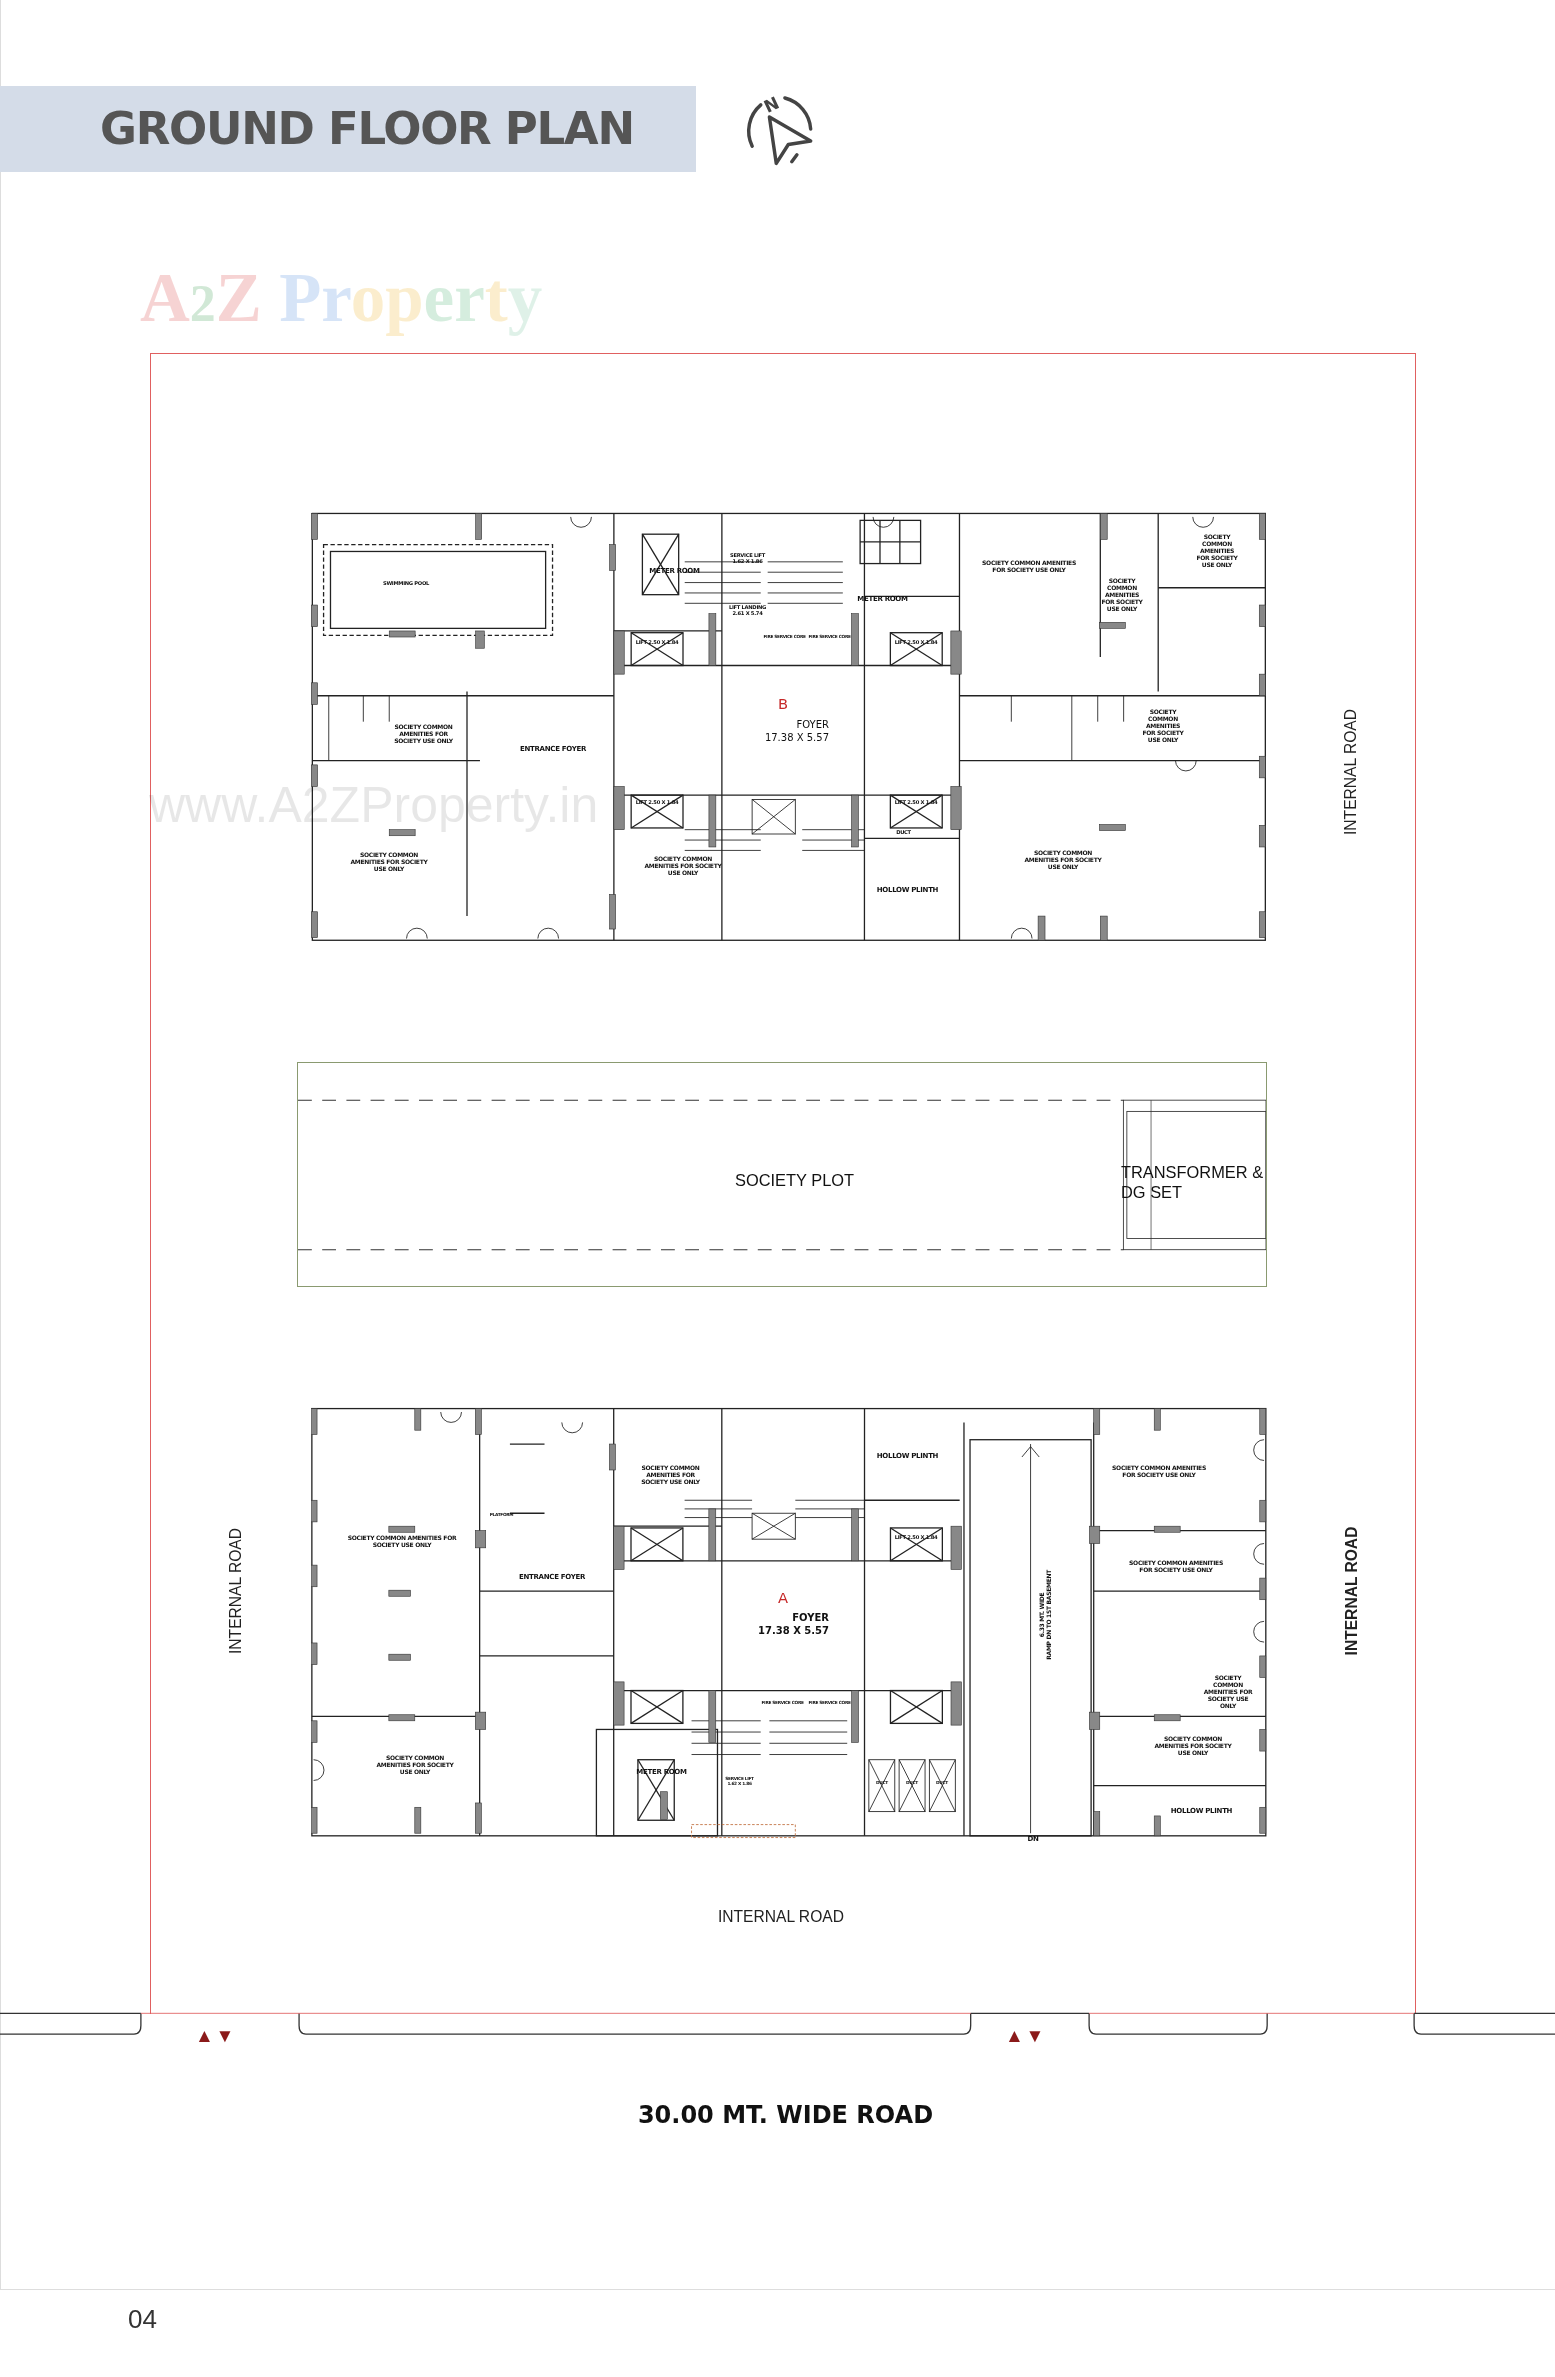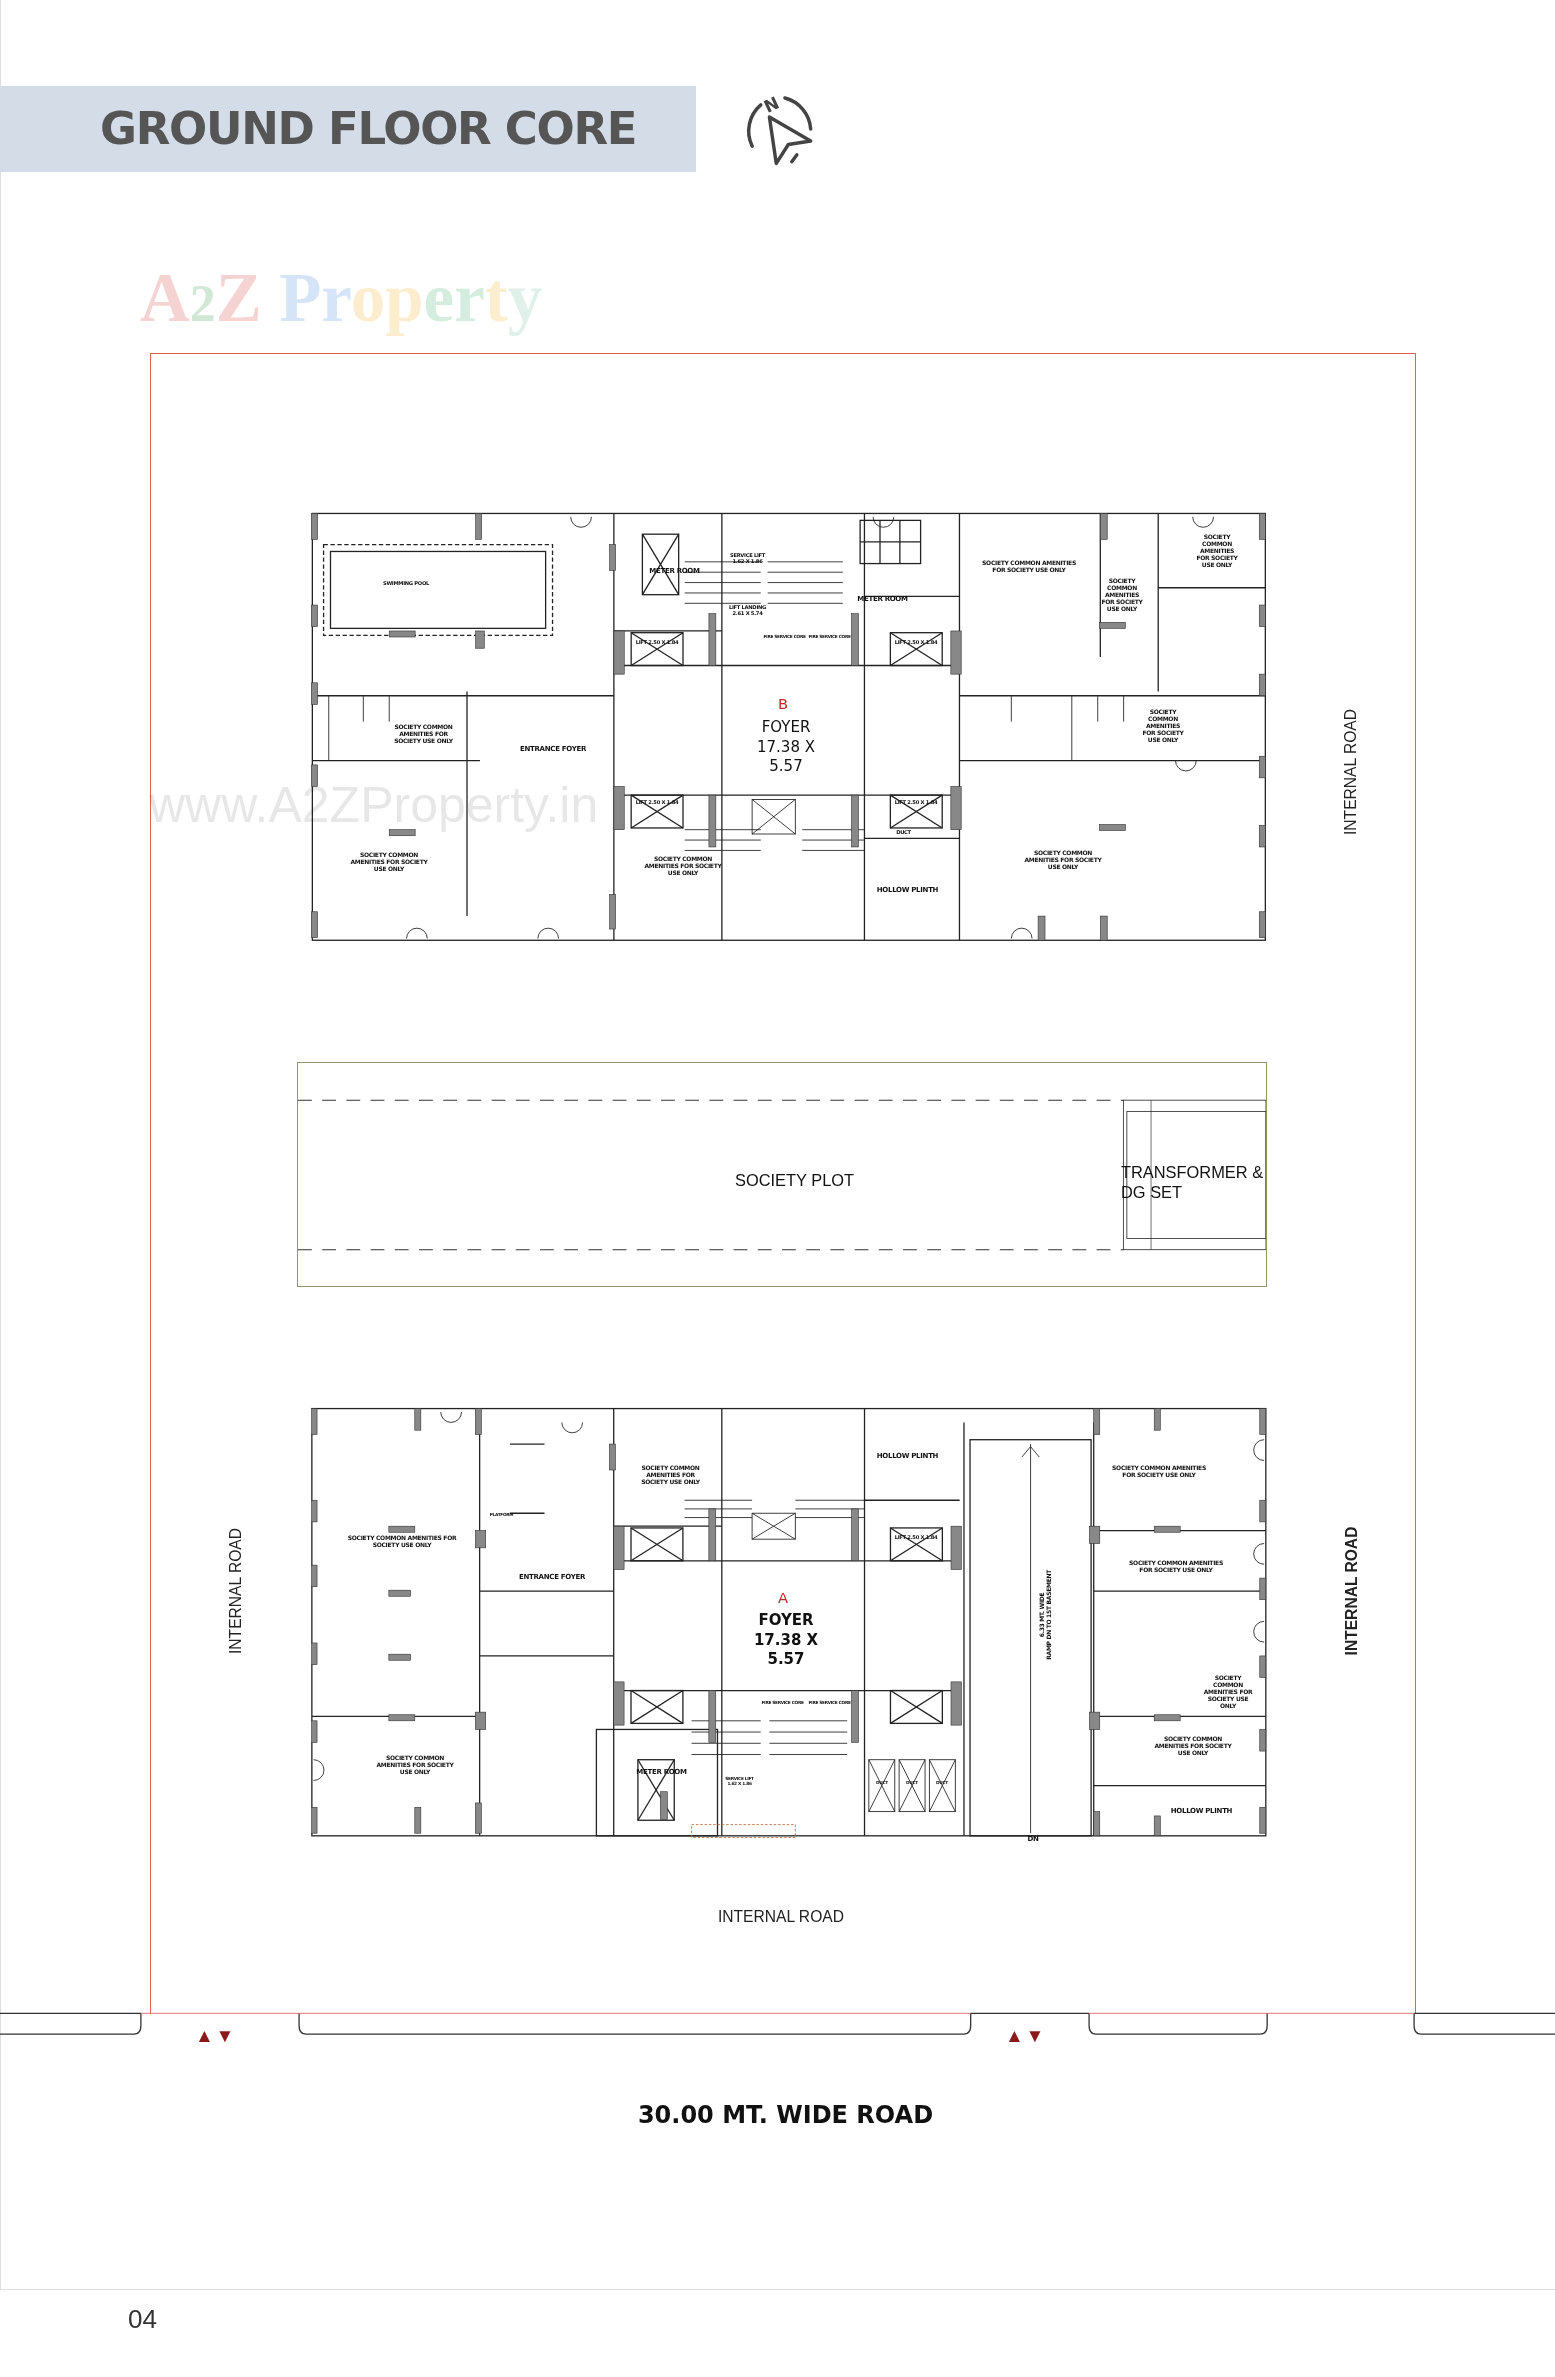--- a/index.html
+++ b/index.html
@@ -15,29 +15,29 @@
   .lbl{position:absolute;font-family:"DejaVu Sans",sans-serif;font-weight:bold;font-size:7px;text-align:center;line-height:1.15;color:#111;letter-spacing:-0.3px;}
   .road-v{position:absolute;font-size:15.6px;color:#222;white-space:nowrap;transform:rotate(-90deg);transform-origin:center;}
   .road-h{position:absolute;font-size:15.6px;color:#222;white-space:nowrap;}
   .common-plot{position:absolute;left:297px;top:1062px;width:968px;height:223px;border:0.9px solid #8a9a70;}
   .cp-label{position:absolute;font-size:16.4px;color:#111;}
   .main-road{position:absolute;left:0;top:2101px;width:1555px;text-align:center;font-family:"DejaVu Sans",sans-serif;font-weight:bold;font-size:24px;color:#111;padding-left:8px;}
   .page-num{position:absolute;left:128px;top:2304px;font-size:26px;color:#333;text-align:right;}
   .footer-rule{position:absolute;left:0;top:2289px;width:1555px;height:0.9px;background:#ddd;}
   .arrows{position:absolute;font-size:19px;color:#8b1a1a;letter-spacing:1.7px;font-weight:bold;}
   .bldg-letter{position:absolute;font-family:"DejaVu Sans",sans-serif;font-size:14.7px;color:#c62828;}
-  .foyer{position:absolute;font-family:"DejaVu Sans",sans-serif;font-size:15px;text-align:center;line-height:1.3;color:#111;}
+  .foyer{position:absolute;font-family:"DejaVu Sans",sans-serif;font-size:10px;text-align:right;line-height:1.3;color:#111;}
 </style>
 </head>
 <body>
 
 <div class="page-border"></div>
 
 <div class="title-band"></div>
-<div class="title-text">GROUND FLOOR CORE</div>
+<div class="title-text">GROUND FLOOR PLAN</div>
 <svg class="compass" viewBox="0 0 100 100">
   <path d="M30 22 A40 40 0 0 0 20 70" fill="none" stroke="#444" stroke-width="4" stroke-linecap="round"></path>
   <path d="M58 14 A40 40 0 0 1 88 50" fill="none" stroke="#444" stroke-width="4" stroke-linecap="round"></path>
   <path d="M66 88 L72 80" fill="none" stroke="#444" stroke-width="4" stroke-linecap="round"></path>
   <path d="M40 36 L88 64 L62 68 L48 90 Z" fill="none" stroke="#444" stroke-width="4" stroke-linejoin="round"></path>
   <text x="34" y="30" font-size="20" font-family="DejaVu Sans, sans-serif" font-weight="bold" fill="#444" transform="rotate(-25 40 22)">N</text>
 </svg>
 
 <div class="wm1">
   <span style="color:#e06666">A</span><span style="color:#5cae6e;font-size:52px">2</span><span style="color:#e06666">Z</span><span> </span><span style="color:#6fa0e6">P</span><span style="color:#6fa0e6">r</span><span style="color:#f2c24f">o</span><span style="color:#f2c24f">p</span><span style="color:#6cc08a">e</span><span style="color:#6cc08a">r</span><span style="color:#f2c24f">t</span><span style="color:#8ed0b0">y</span>

